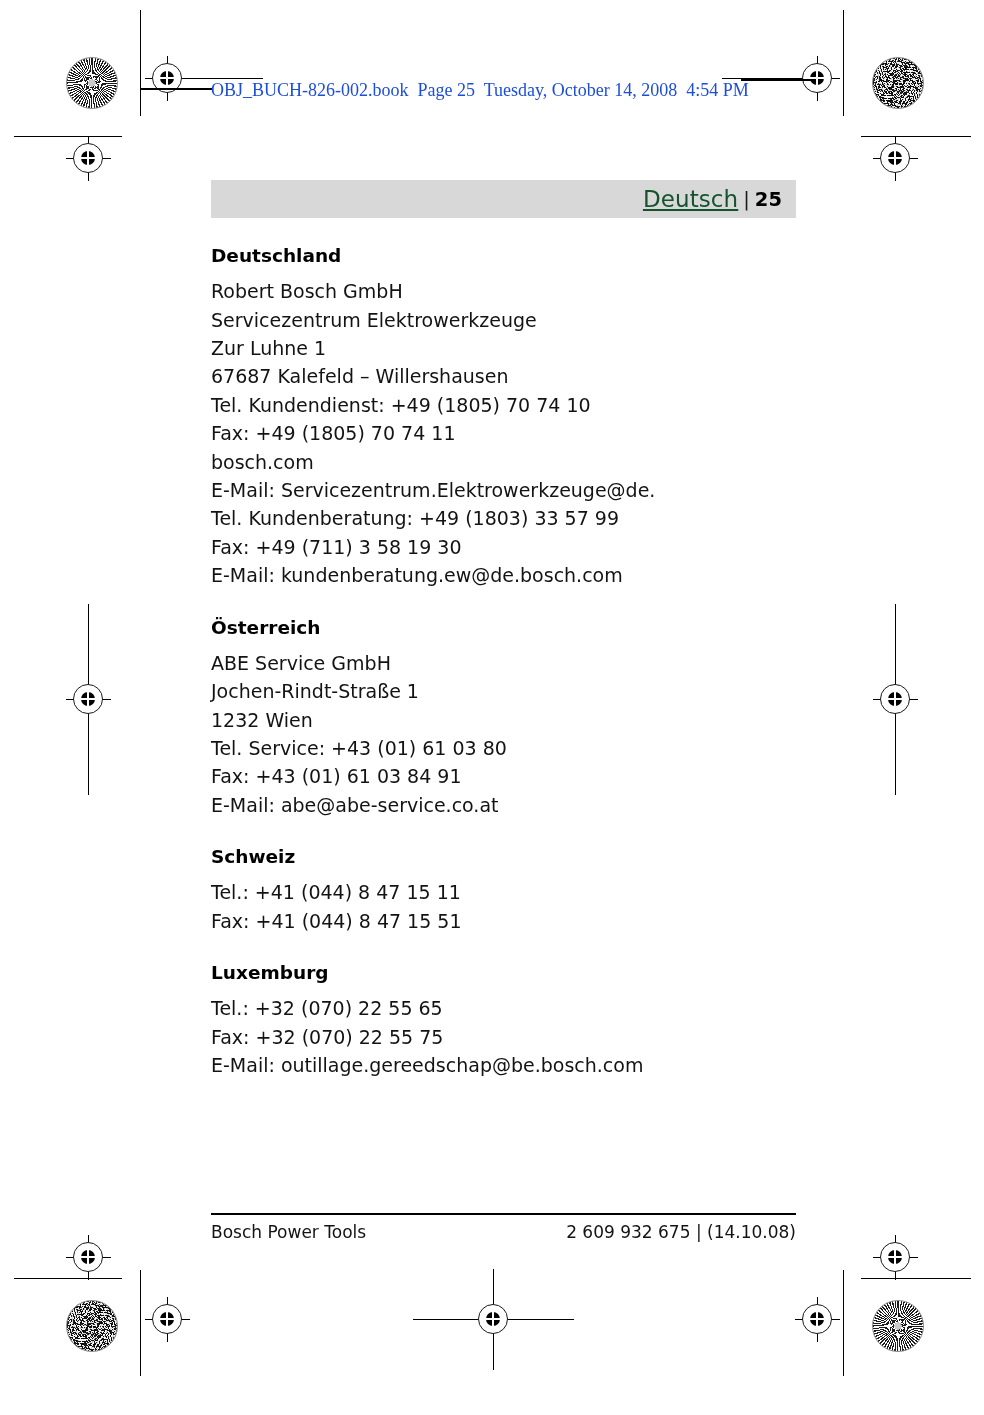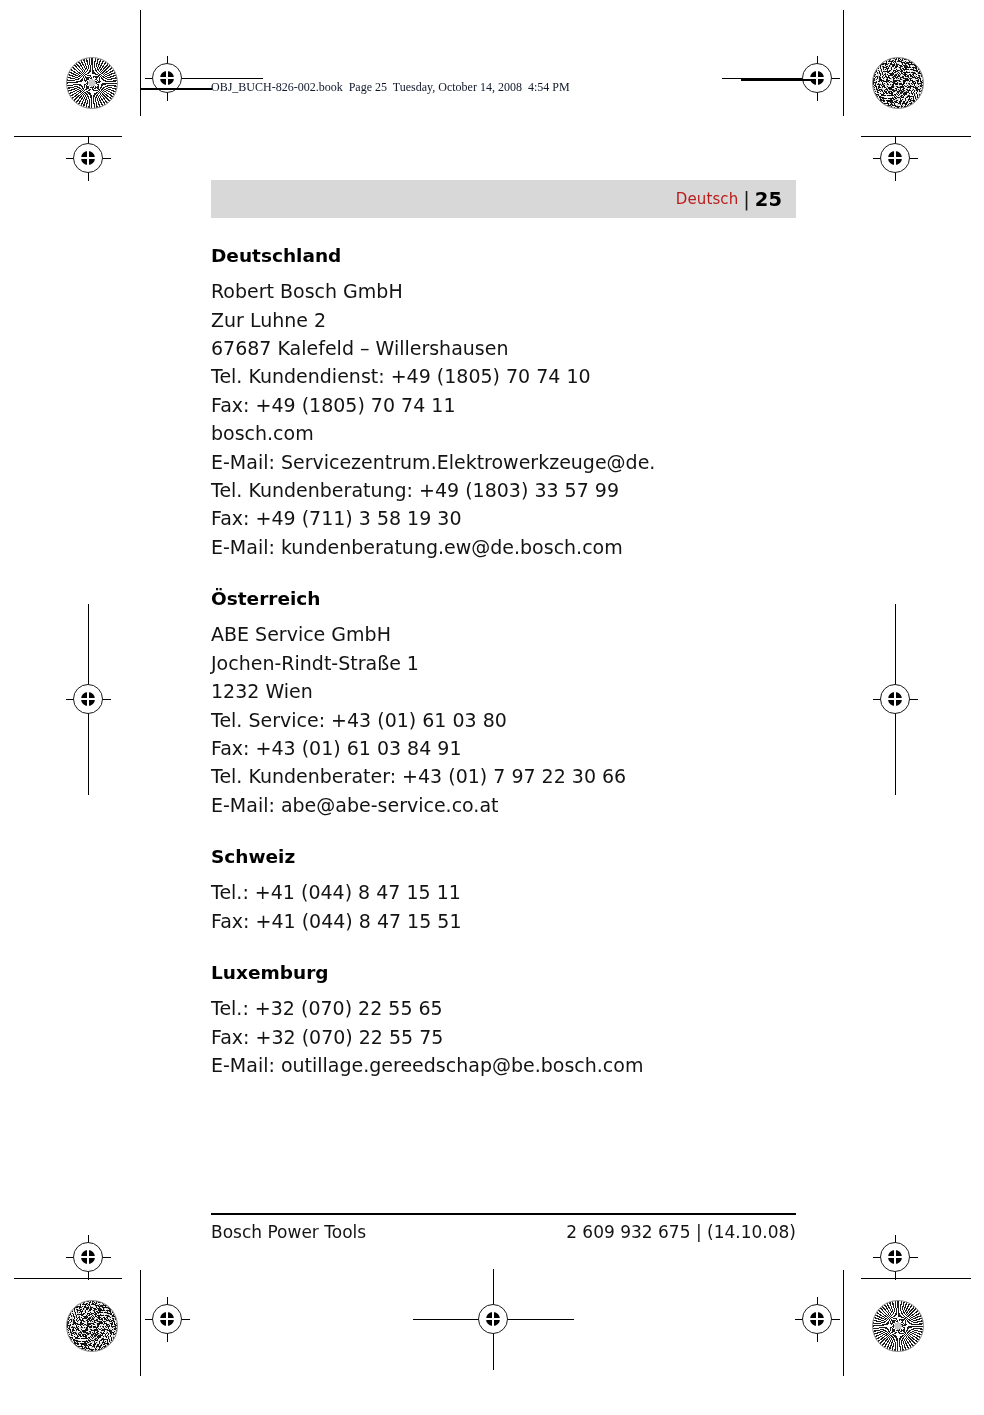--- a/index.html
+++ b/index.html
@@ -106,23 +106,24 @@
   .page-header-bar {
     background: #d8d8d8;
     height: 38px;
     display: flex;
     align-items: center;
     justify-content: flex-end;
     padding-right: 14px;
     box-sizing: border-box;
   }
   .page-header-bar .hdr-text {
-    font-size: 15px;
-    color: #b91c1c;
+    font-size: 23px;
+    color: #14532d;
     letter-spacing: 0.1px;
+    text-decoration: underline;
   }
   .page-header-bar .hdr-sep {
     font-size: 19.5px;
     color: #1a1a1a;
     margin: 0 5px;
   }
   .page-header-bar .hdr-page {
     font-size: 19.5px;
     font-weight: bold;
     color: #000;
@@ -169,22 +170,22 @@
     font-size: 17px;
     color: #131313;
   }
 
   
   #slug {
     position: absolute;
     left: 211px;
     top: 80px;
     font-family: "Liberation Serif", serif;
-    font-size: 12px;
-    color: #0f172a;
+    font-size: 18px;
+    color: #1d4ed8;
     white-space: pre;
   }
   #slug-rule-left {
     position: absolute;
     left: 140px; top: 88px;
     width: 72px; height: 2px;
     background: #000;
   }
   #slug-rule-right {
     position: absolute;
@@ -311,38 +312,38 @@
     <div class="page-header-bar">
       <span class="hdr-text">Deutsch</span>
       <span class="hdr-sep">|</span>
       <span class="hdr-page">25</span>
     </div>
 
     <div class="body-area" id="sections">
         <div class="sec-block">
           <div class="sec-title">Deutschland</div>
           <div class="sec-line">Robert Bosch GmbH</div>
-          <div class="sec-line">Zur Luhne 2</div>
+          <div class="sec-line">Servicezentrum Elektrowerkzeuge</div>
+          <div class="sec-line">Zur Luhne 1</div>
           <div class="sec-line">67687 Kalefeld – Willershausen</div>
           <div class="sec-line">Tel. Kundendienst: +49 (1805) 70 74 10</div>
           <div class="sec-line">Fax: +49 (1805) 70 74 11</div>
           <div class="sec-line">bosch.com</div>
           <div class="sec-line">E-Mail: Servicezentrum.Elektrowerkzeuge@de.</div>
           <div class="sec-line">Tel. Kundenberatung: +49 (1803) 33 57 99</div>
           <div class="sec-line">Fax: +49 (711) 3 58 19 30</div>
           <div class="sec-line">E-Mail: kundenberatung.ew@de.bosch.com</div>
         </div>
         <div class="sec-block">
           <div class="sec-title">Österreich</div>
           <div class="sec-line">ABE Service GmbH</div>
           <div class="sec-line">Jochen-Rindt-Straße 1</div>
           <div class="sec-line">1232 Wien</div>
           <div class="sec-line">Tel. Service: +43 (01) 61 03 80</div>
           <div class="sec-line">Fax: +43 (01) 61 03 84 91</div>
-          <div class="sec-line">Tel. Kundenberater: +43 (01) 7 97 22 30 66</div>
           <div class="sec-line">E-Mail: abe@abe-service.co.at</div>
         </div>
         <div class="sec-block">
           <div class="sec-title">Schweiz</div>
           <div class="sec-line">Tel.: +41 (044) 8 47 15 11</div>
           <div class="sec-line">Fax: +41 (044) 8 47 15 51</div>
         </div>
         <div class="sec-block">
           <div class="sec-title">Luxemburg</div>
           <div class="sec-line">Tel.: +32 (070) 22 55 65</div>

